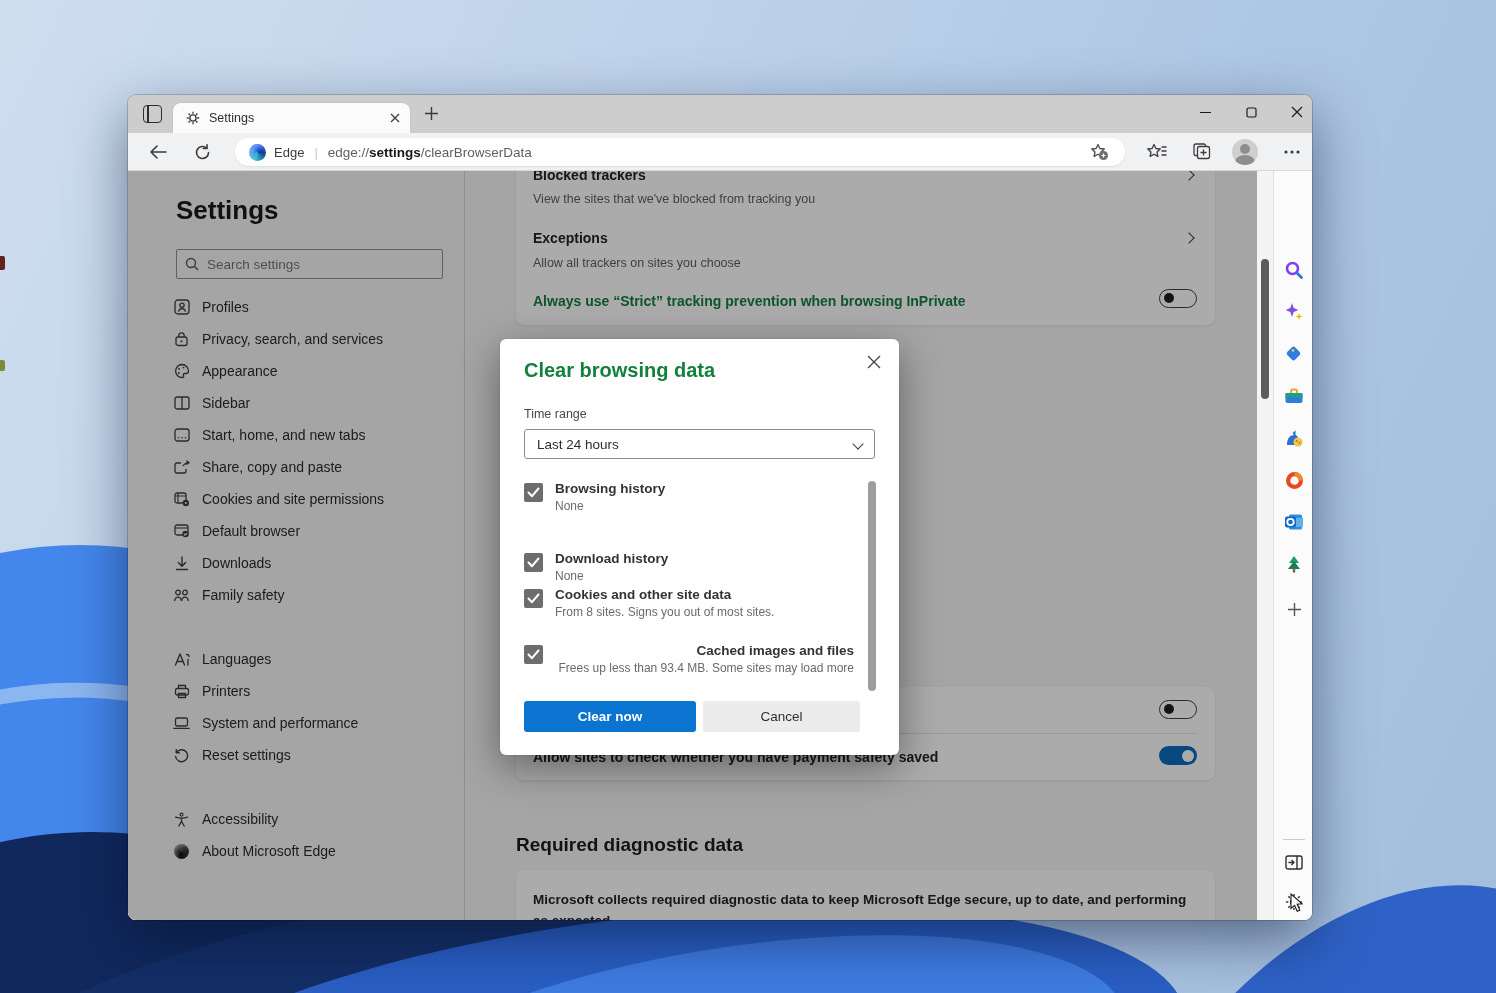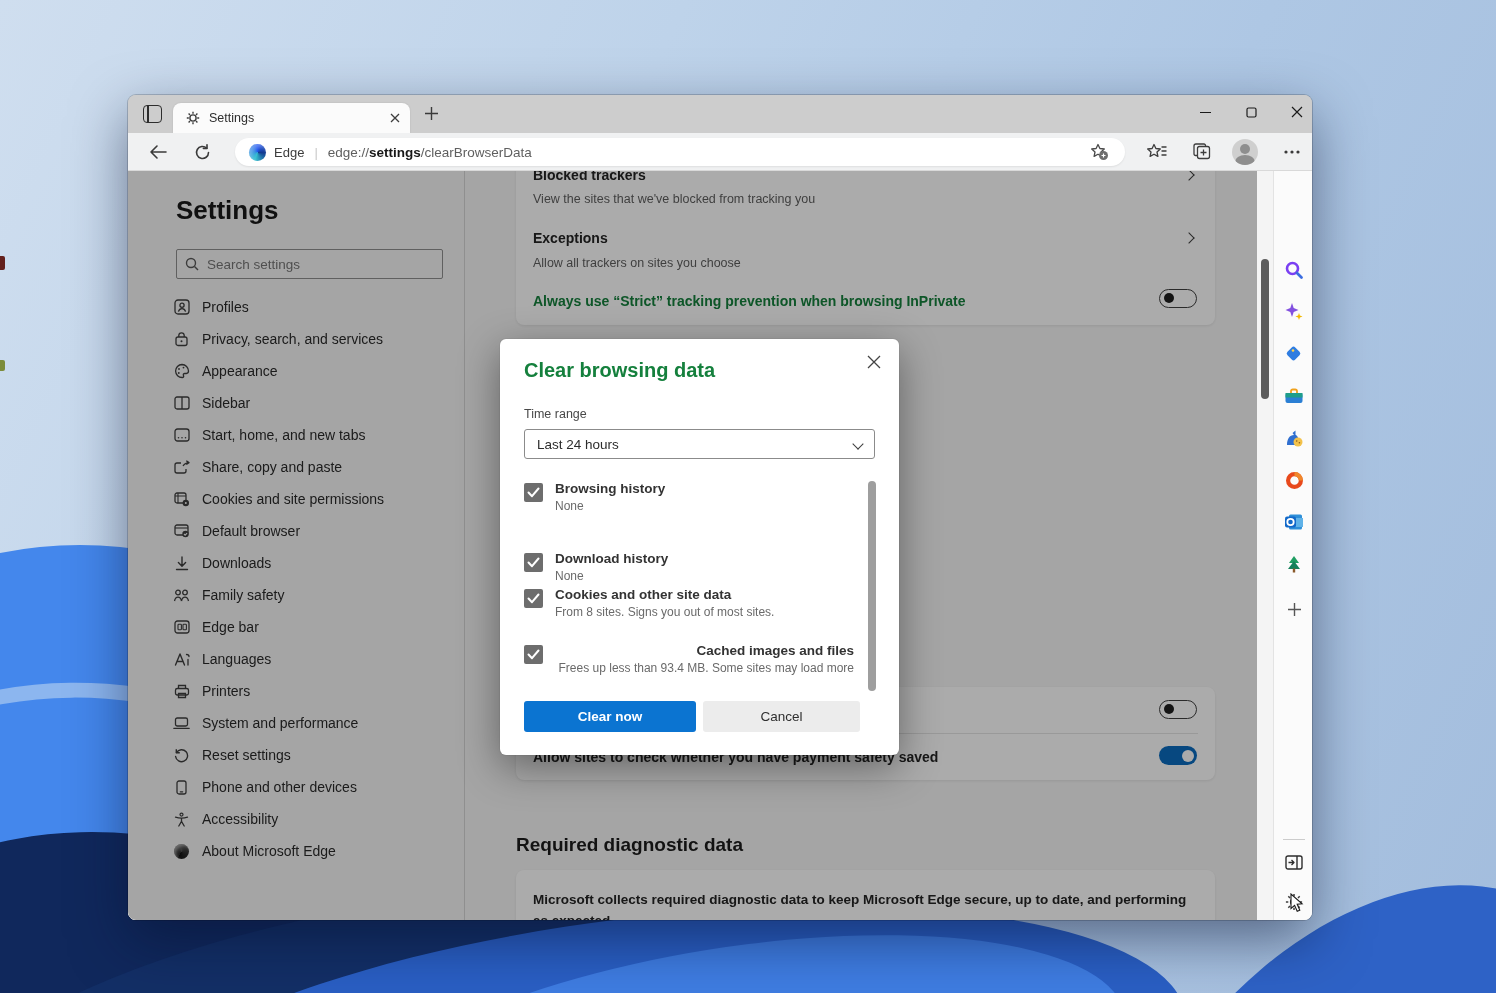--- a/index.html
+++ b/index.html
@@ -303,30 +303,20 @@
           <div class="nav-item" style="top:408px">
             <span class="nicon">
                 <svg width="17" height="15" viewBox="0 0 17 15">
                   <circle cx="5" cy="4.5" r="2.3" stroke="#3f3f3f" stroke-width="1.3" fill="none"></circle>
                   <circle cx="12" cy="4.5" r="2.3" stroke="#3f3f3f" stroke-width="1.3" fill="none"></circle>
                   <path d="M1.5 13c.6-2.6 2-3.8 3.5-3.8S7.9 10.4 8.5 13M8.5 13c.6-2.6 2-3.8 3.5-3.8s2.9 1.2 3.5 3.8" stroke="#3f3f3f" stroke-width="1.3" fill="none"></path>
                 </svg>
               </span>
             <span class="lbl">Family safety</span>
           </div>
-          <div class="nav-item" style="top:440px">
-            <span class="nicon">
-                <svg width="16" height="14" viewBox="0 0 16 14">
-                  <rect x="1" y="1" width="14" height="12" rx="2.5" stroke="#3f3f3f" stroke-width="1.3" fill="none"></rect>
-                  <rect x="4" y="4.2" width="3.4" height="5.6" rx=".8" stroke="#3f3f3f" stroke-width="1.1" fill="none"></rect>
-                  <rect x="9" y="4.2" width="3.4" height="5.6" rx=".8" stroke="#3f3f3f" stroke-width="1.1" fill="none"></rect>
-                </svg>
-              </span>
-            <span class="lbl">Edge bar</span>
-          </div>
           <div class="nav-item" style="top:472px">
             <span class="nicon">
                 <svg width="16" height="15" viewBox="0 0 16 15">
                   <path d="M1.5 13L6 2l4.5 11M3 9.5h6" stroke="#3f3f3f" stroke-width="1.4" fill="none" stroke-linecap="round" stroke-linejoin="round"></path>
                   <path d="M12.5 2.5c1.5 0 2.5.8 2.5 2M14 13V7.5" stroke="#3f3f3f" stroke-width="1.3" fill="none" stroke-linecap="round"></path>
                 </svg>
               </span>
             <span class="lbl">Languages</span>
           </div>
           <div class="nav-item" style="top:504px">
@@ -348,29 +338,20 @@
             <span class="lbl">System and performance</span>
           </div>
           <div class="nav-item" style="top:568px">
             <span class="nicon">
                 <svg width="15" height="15" viewBox="0 0 15 15">
                   <path d="M2.5 4.5A6 6 0 1 1 1.6 8.5" stroke="#3f3f3f" stroke-width="1.4" fill="none" stroke-linecap="round"></path>
                   <path d="M2.3 1.2v3.5h3.5" stroke="#3f3f3f" stroke-width="1.4" fill="none" stroke-linejoin="round"></path>
                 </svg>
               </span>
             <span class="lbl">Reset settings</span>
-          </div>
-          <div class="nav-item" style="top:600px">
-            <span class="nicon">
-                <svg width="11" height="15" viewBox="0 0 11 15">
-                  <rect x="1" y="1" width="9" height="13" rx="2" stroke="#3f3f3f" stroke-width="1.3" fill="none"></rect>
-                  <path d="M4.3 11.8h2.4" stroke="#3f3f3f" stroke-width="1.2" stroke-linecap="round"></path>
-                </svg>
-              </span>
-            <span class="lbl">Phone and other devices</span>
           </div>
           <div class="nav-item" style="top:632px">
             <span class="nicon">
                 <svg width="15" height="15" viewBox="0 0 15 15">
                   <circle cx="7.5" cy="2.6" r="1.5" stroke="#3f3f3f" stroke-width="1.2" fill="none"></circle>
                   <path d="M1.5 5.2c2 .7 4 1 6 1s4-.3 6-1M7.5 6.2v3.2M7.5 9.4L4.8 14M7.5 9.4l2.7 4.6" stroke="#3f3f3f" stroke-width="1.3" fill="none" stroke-linecap="round" stroke-linejoin="round"></path>
                 </svg>
               </span>
             <span class="lbl">Accessibility</span>
           </div>

